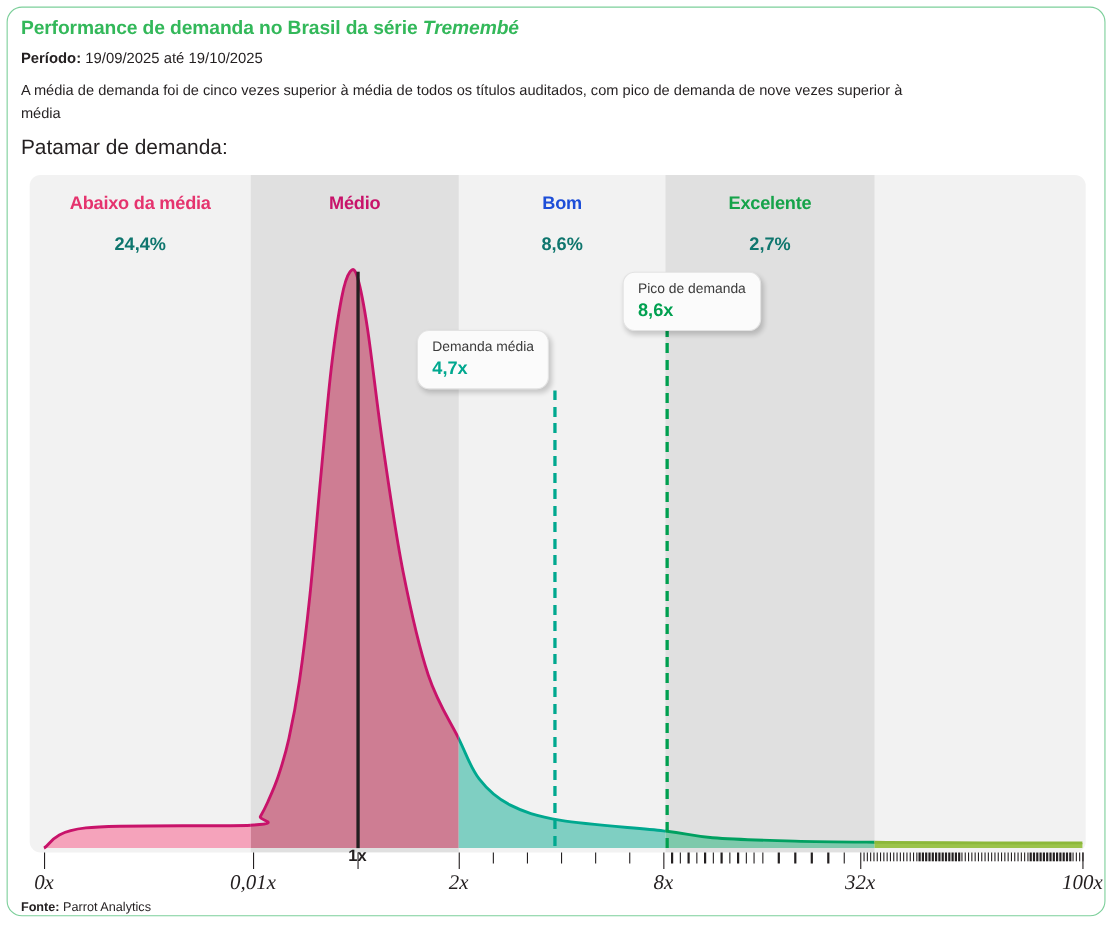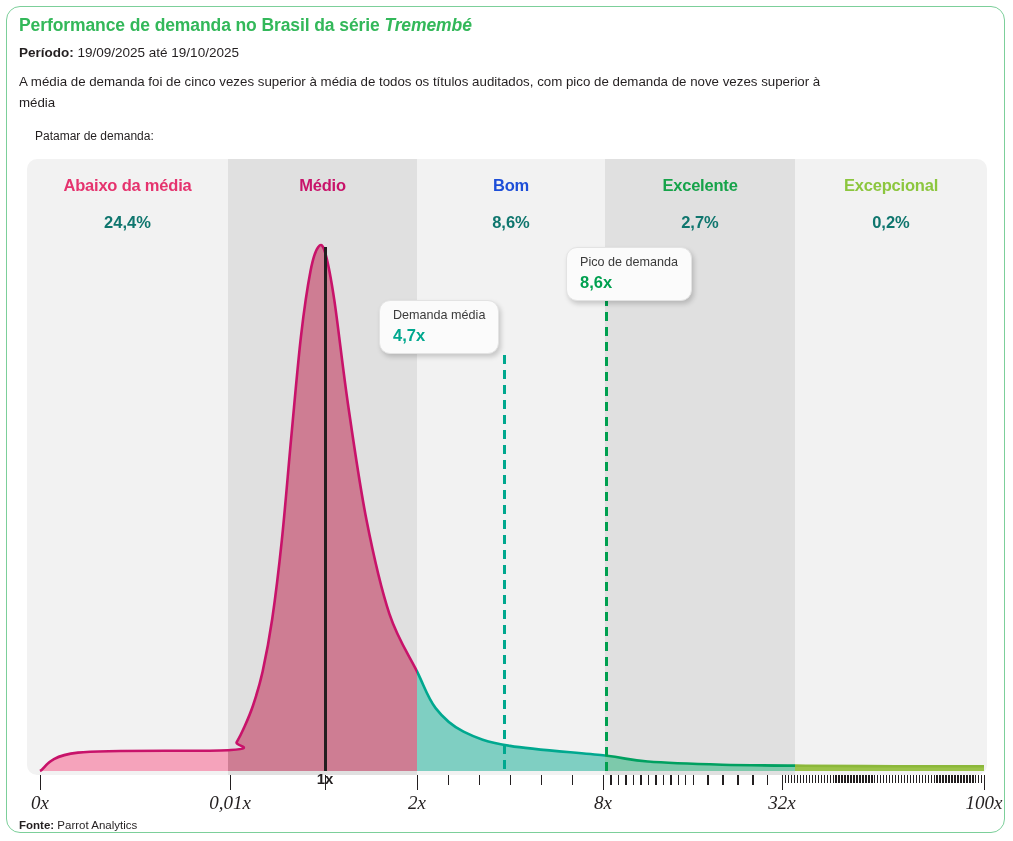--- a/index.html
+++ b/index.html
@@ -50,23 +50,23 @@
   }
   .period b { font-weight: bold; }
   .desc {
     font-size: 13.3px;
     color: #231f20;
     margin: 0 0 11px 0;
     line-height: 1.55;
     width: 830px;
   }
   .patamar {
-    font-size: 12px;
+    font-size: 19px;
     color: #231f20;
-    margin: 16px;
+    margin: 0;
     line-height: 1.2;
   }
 
   
   .chart {
     position: absolute;
     left: 20px;
     top: 152px;
     width: 960px;
     height: 616px;
@@ -231,24 +231,20 @@
         <div class="band-label" style="left: 185.5px; width: 220px;">
           <div class="name" style="color: rgb(200, 19, 106);">Médio</div>
         </div>
         <div class="band-label" style="left: 374px; width: 220px;">
           <div class="name" style="color: #1d4ed8;">Bom</div>
           <div class="pct">8,6%</div>
         </div>
         <div class="band-label" style="left: 563px; width: 220px;">
           <div class="name" style="color: rgb(22, 163, 74);">Excelente</div>
           <div class="pct">2,7%</div>
-        </div>
-        <div class="band-label" style="left: 754px; width: 220px;">
-          <div class="name" style="color: rgb(140, 198, 62);">Excepcional</div>
-          <div class="pct">0,2%</div>
         </div>
       </div>
 
     <svg class="curve" id="curve-svg" viewBox="0 0 960 616" preserveAspectRatio="none">
         <defs>
           <clipPath id="clip0">
             <rect x="0" y="0" width="201" height="616"></rect>
           </clipPath>
           <clipPath id="clip1">
             <rect x="201" y="0" width="189" height="616"></rect>

